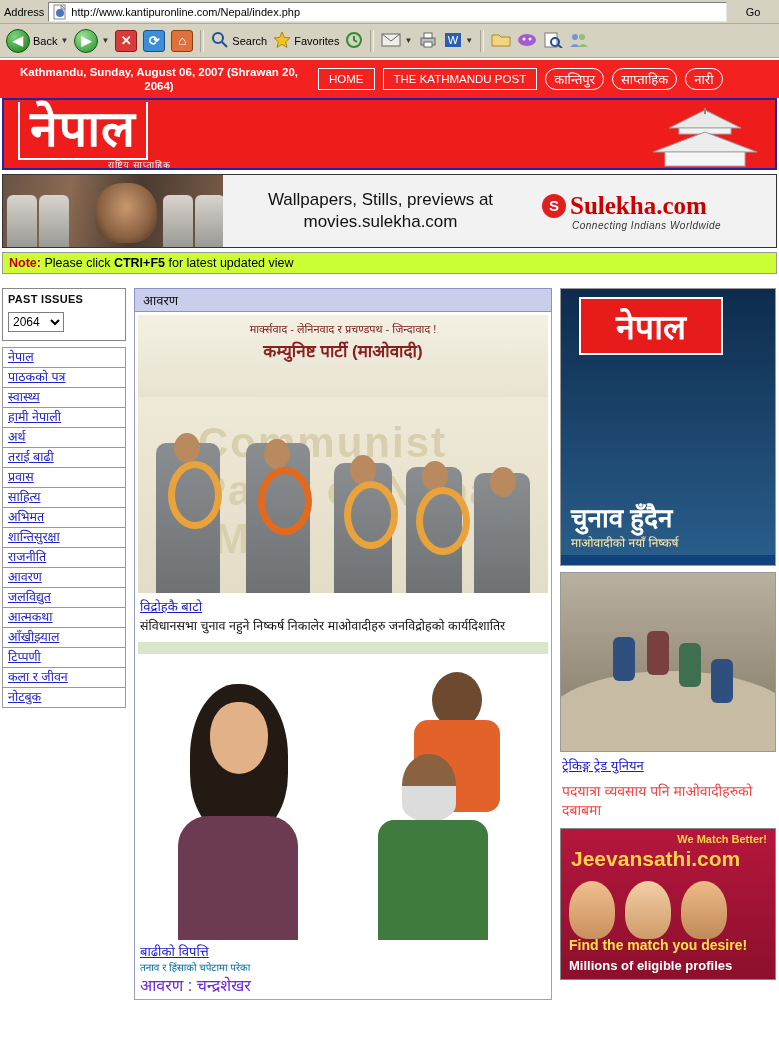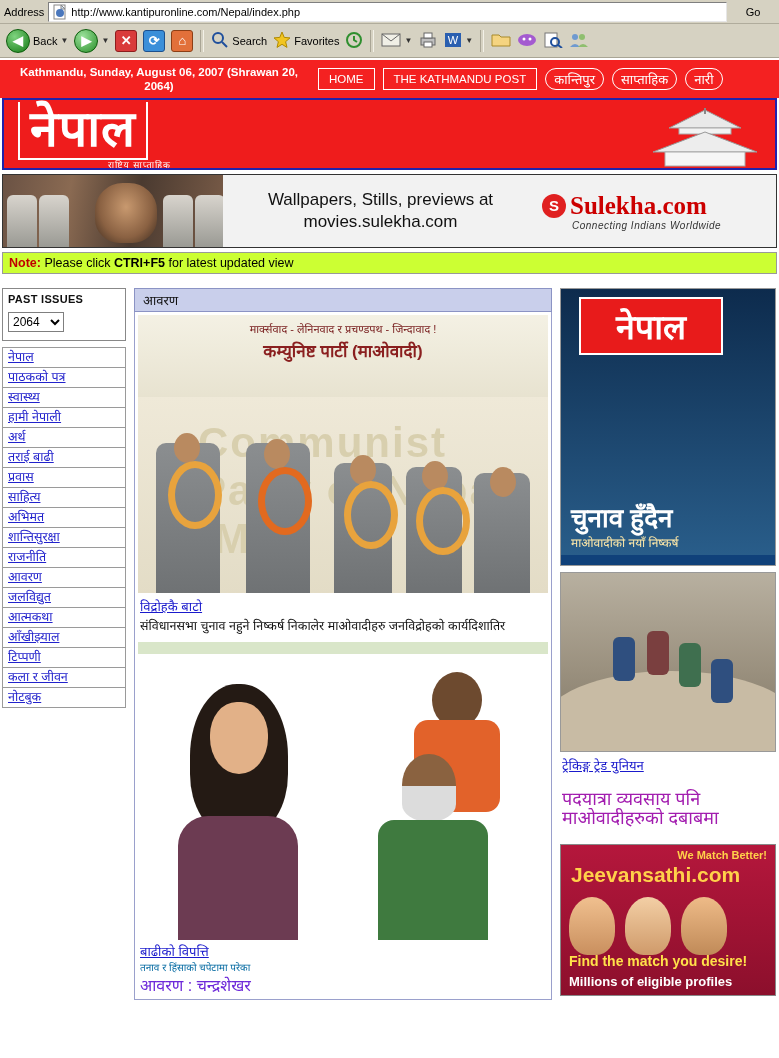--- a/index.html
+++ b/index.html
@@ -415,21 +415,21 @@
     position:absolute; width: 22px; height: 44px; background:#2f4f7f; border-radius: 6px;
   }
   .trek-photo .path {
     position:absolute; left: -20px; bottom: -30px; width: 260px; height: 110px;
     background: #c8bba4; border-radius: 50%;
   }
   .right-cap-link {
     display:block; color:#1a1acc; font-size: 13px; text-decoration: underline;
     margin: 4px 0 2px 2px;
   }
-  .right-cap-text { font-size: 18px; color:#a21caf; line-height: 19px; margin: 16px 2px; }
+  .right-cap-text { font-size: 14px; color:#ef4444; line-height: 19px; margin: 8px 2px; }
   .jeevan-ad {
     margin-top: 8px;
     height: 150px;
     border: 1px solid #888;
     background: linear-gradient(#b5173c, #8c0f2c);
     position: relative;
     overflow: hidden;
   }
   .jeevan-ad .match { position:absolute; right: 8px; top: 4px; color:#ffd14a; font-size: 11px; font-weight:bold; }
   .jeevan-ad .brand { position:absolute; left: 10px; top: 18px; color:#fff; font-size: 21px; font-style: italic; font-weight: bold;}

